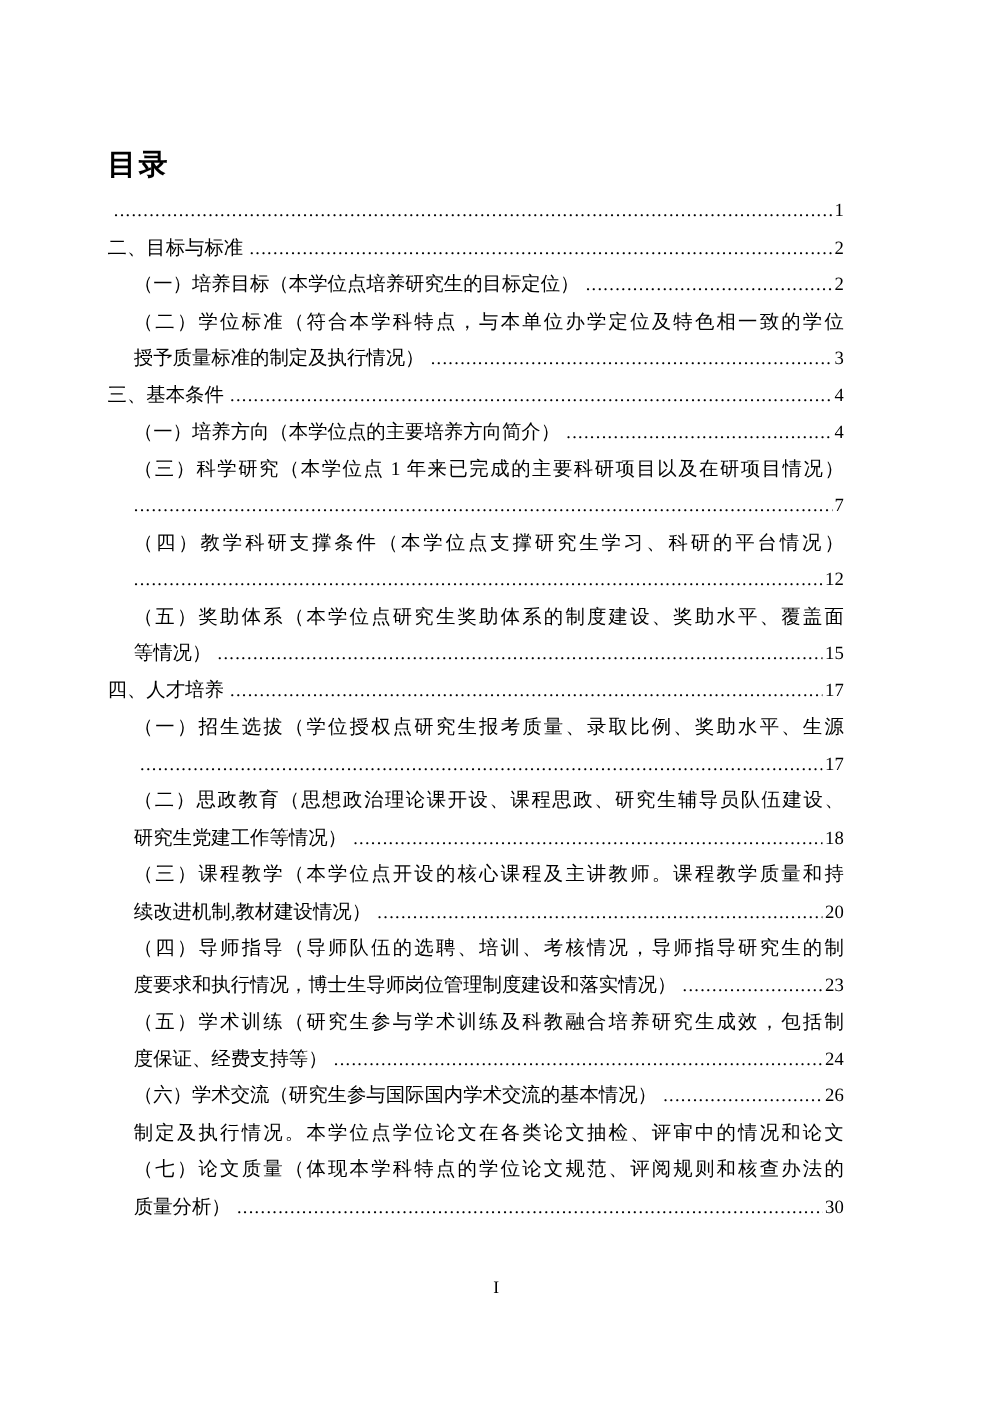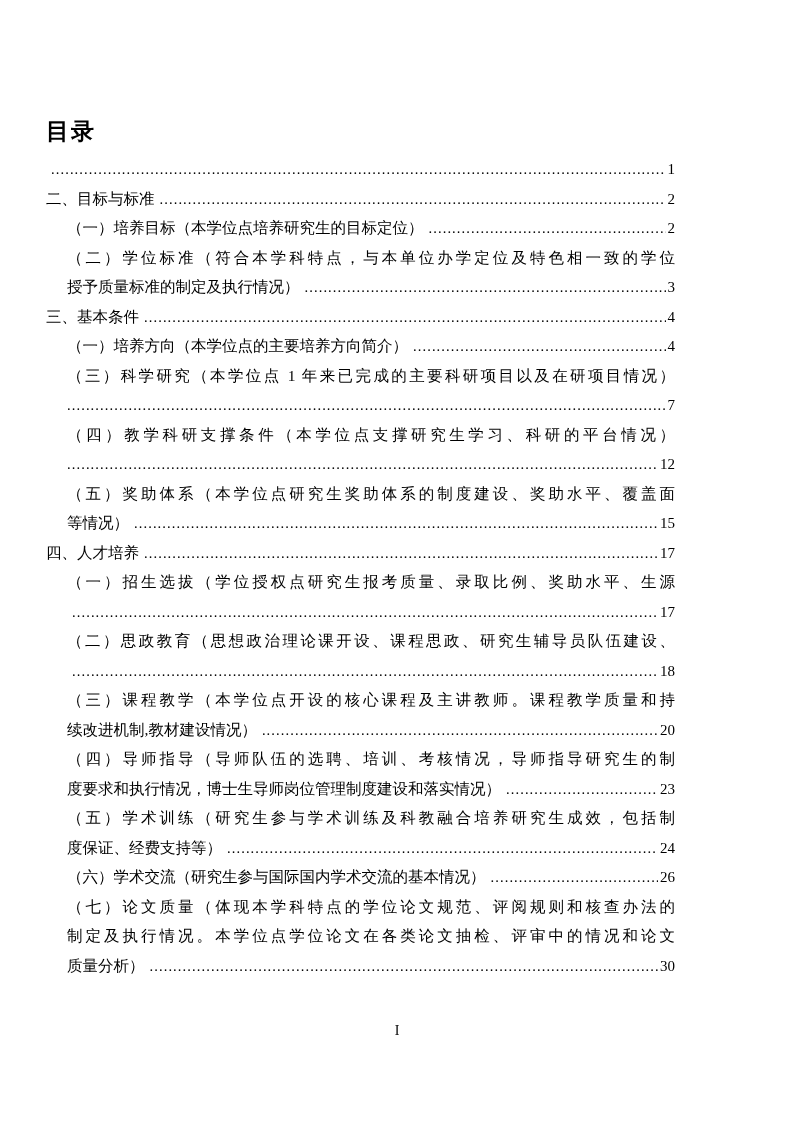--- a/index.html
+++ b/index.html
@@ -6,21 +6,21 @@
   body {
     width: 794px; height: 1123px;
     background: #ffffff;
     color: #000000;
     font-family: "Liberation Serif", "DejaVu Serif", serif;
     position: relative;
     overflow: hidden;
   }
   .page {
     position: absolute; inset: 0;
-    padding: 117px 119px 0 46px;
+    padding: 117px 119px 0 86px;
     box-sizing: border-box;
   }
   .doc-title {
     font-size: 23px;
     font-weight: 700;
     line-height: 30px;
     letter-spacing: 2px;
     margin: 0 0 7px 0;
   }
   .toc { font-size: 15.5px; }
@@ -157,20 +157,21 @@
     <div class="row leader lvl2">
       <span class="dots"></span>
       <span class="pg">17</span>
     </div>
 
     <div class="row fill lvl2">
       <span class="t">（二）思政教育（思想政治理论课开设、课程思政、研究生辅导员队伍建设、</span>
     </div>
 
     <div class="row leader lvl2">
+      <span class="t">研究生党建工作等情况）</span>
       <span class="dots"></span>
       <span class="pg">18</span>
     </div>
 
     <div class="row fill lvl2">
       <span class="t">（三）课程教学（本学位点开设的核心课程及主讲教师。课程教学质量和持</span>
     </div>
 
     <div class="row leader lvl2">
       <span class="t">续改进机制,教材建设情况）</span>
@@ -198,25 +199,25 @@
       <span class="pg">24</span>
     </div>
 
     <div class="row leader lvl2">
       <span class="t">（六）学术交流（研究生参与国际国内学术交流的基本情况）</span>
       <span class="dots"></span>
       <span class="pg">26</span>
     </div>
 
     <div class="row fill lvl2">
+      <span class="t">制定及执行情况。本学位点学位论文在各类论文抽检、评审中的情况和论文</span>
+    </div>
+
+    <div class="row fill lvl2">
       <span class="t">（七）论文质量（体现本学科特点的学位论文规范、评阅规则和核查办法的</span>
-    </div>
-
-    <div class="row fill lvl2">
-      <span class="t">制定及执行情况。本学位点学位论文在各类论文抽检、评审中的情况和论文</span>
     </div>
 
     <div class="row leader lvl2">
       <span class="t">质量分析）</span>
       <span class="dots"></span>
       <span class="pg">30</span>
     </div>
 
   </div>
 </div>

